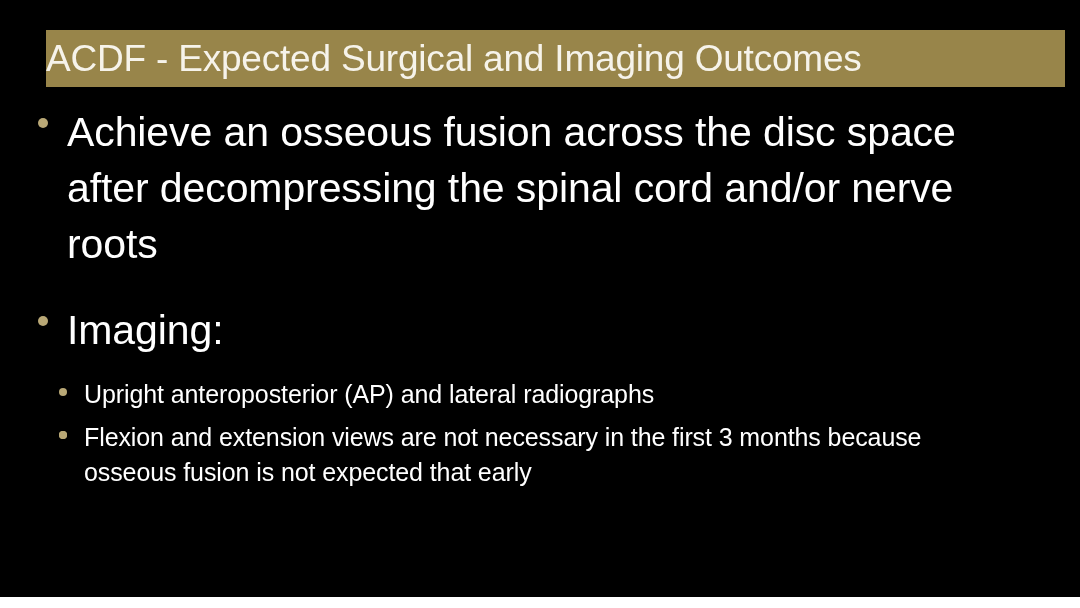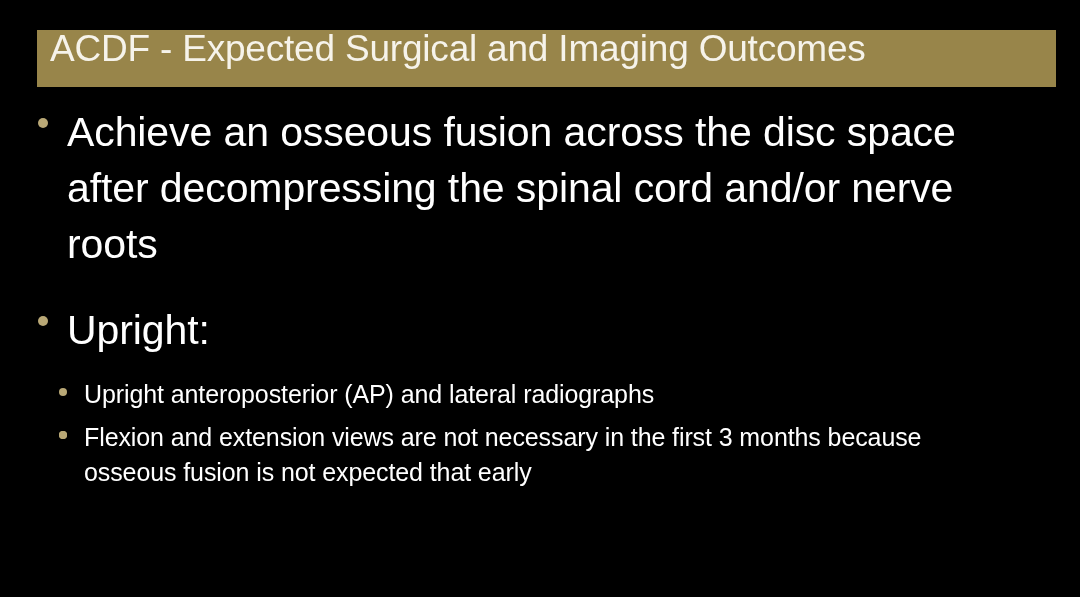--- a/index.html
+++ b/index.html
@@ -33,28 +33,28 @@
     left: 0;
     top: 597px;
     width: 1080px;
     height: 11px;
     background: #ffffff;
   }
 
   
   .title-banner {
     position: absolute;
-    left: 37px;
+    left: 46px;
     top: 30px;
     width: 1019px;
     height: 57px;
     background: #98854a;
     display: flex;
+    align-items: center;
     box-sizing: border-box;
-    padding-left: 13px;
   }
 
   .title-text {
     color: #f6f3ea;
     font-size: 37px;
     font-weight: 400;
     letter-spacing: -0.2px;
     line-height: 1;
     white-space: nowrap;
   }
@@ -140,21 +140,21 @@
 
     <div class="bullet-row lvl1">
       <span class="bullet-dot"></span>
       <span class="bullet-text">Achieve an osseous fusion across the disc space after decompressing the spinal cord and/or nerve roots</span>
     </div>
 
     <div class="spacer-sm"></div>
 
     <div class="bullet-row lvl1">
       <span class="bullet-dot"></span>
-      <span class="bullet-text">Upright:</span>
+      <span class="bullet-text">Imaging:</span>
     </div>
 
     <div class="spacer-xs"></div>
 
 
     <div class="bullet-row lvl2">
       <span class="bullet-dot"></span>
       <span class="bullet-text">Upright anteroposterior (AP) and lateral radiographs</span>
     </div>
 

